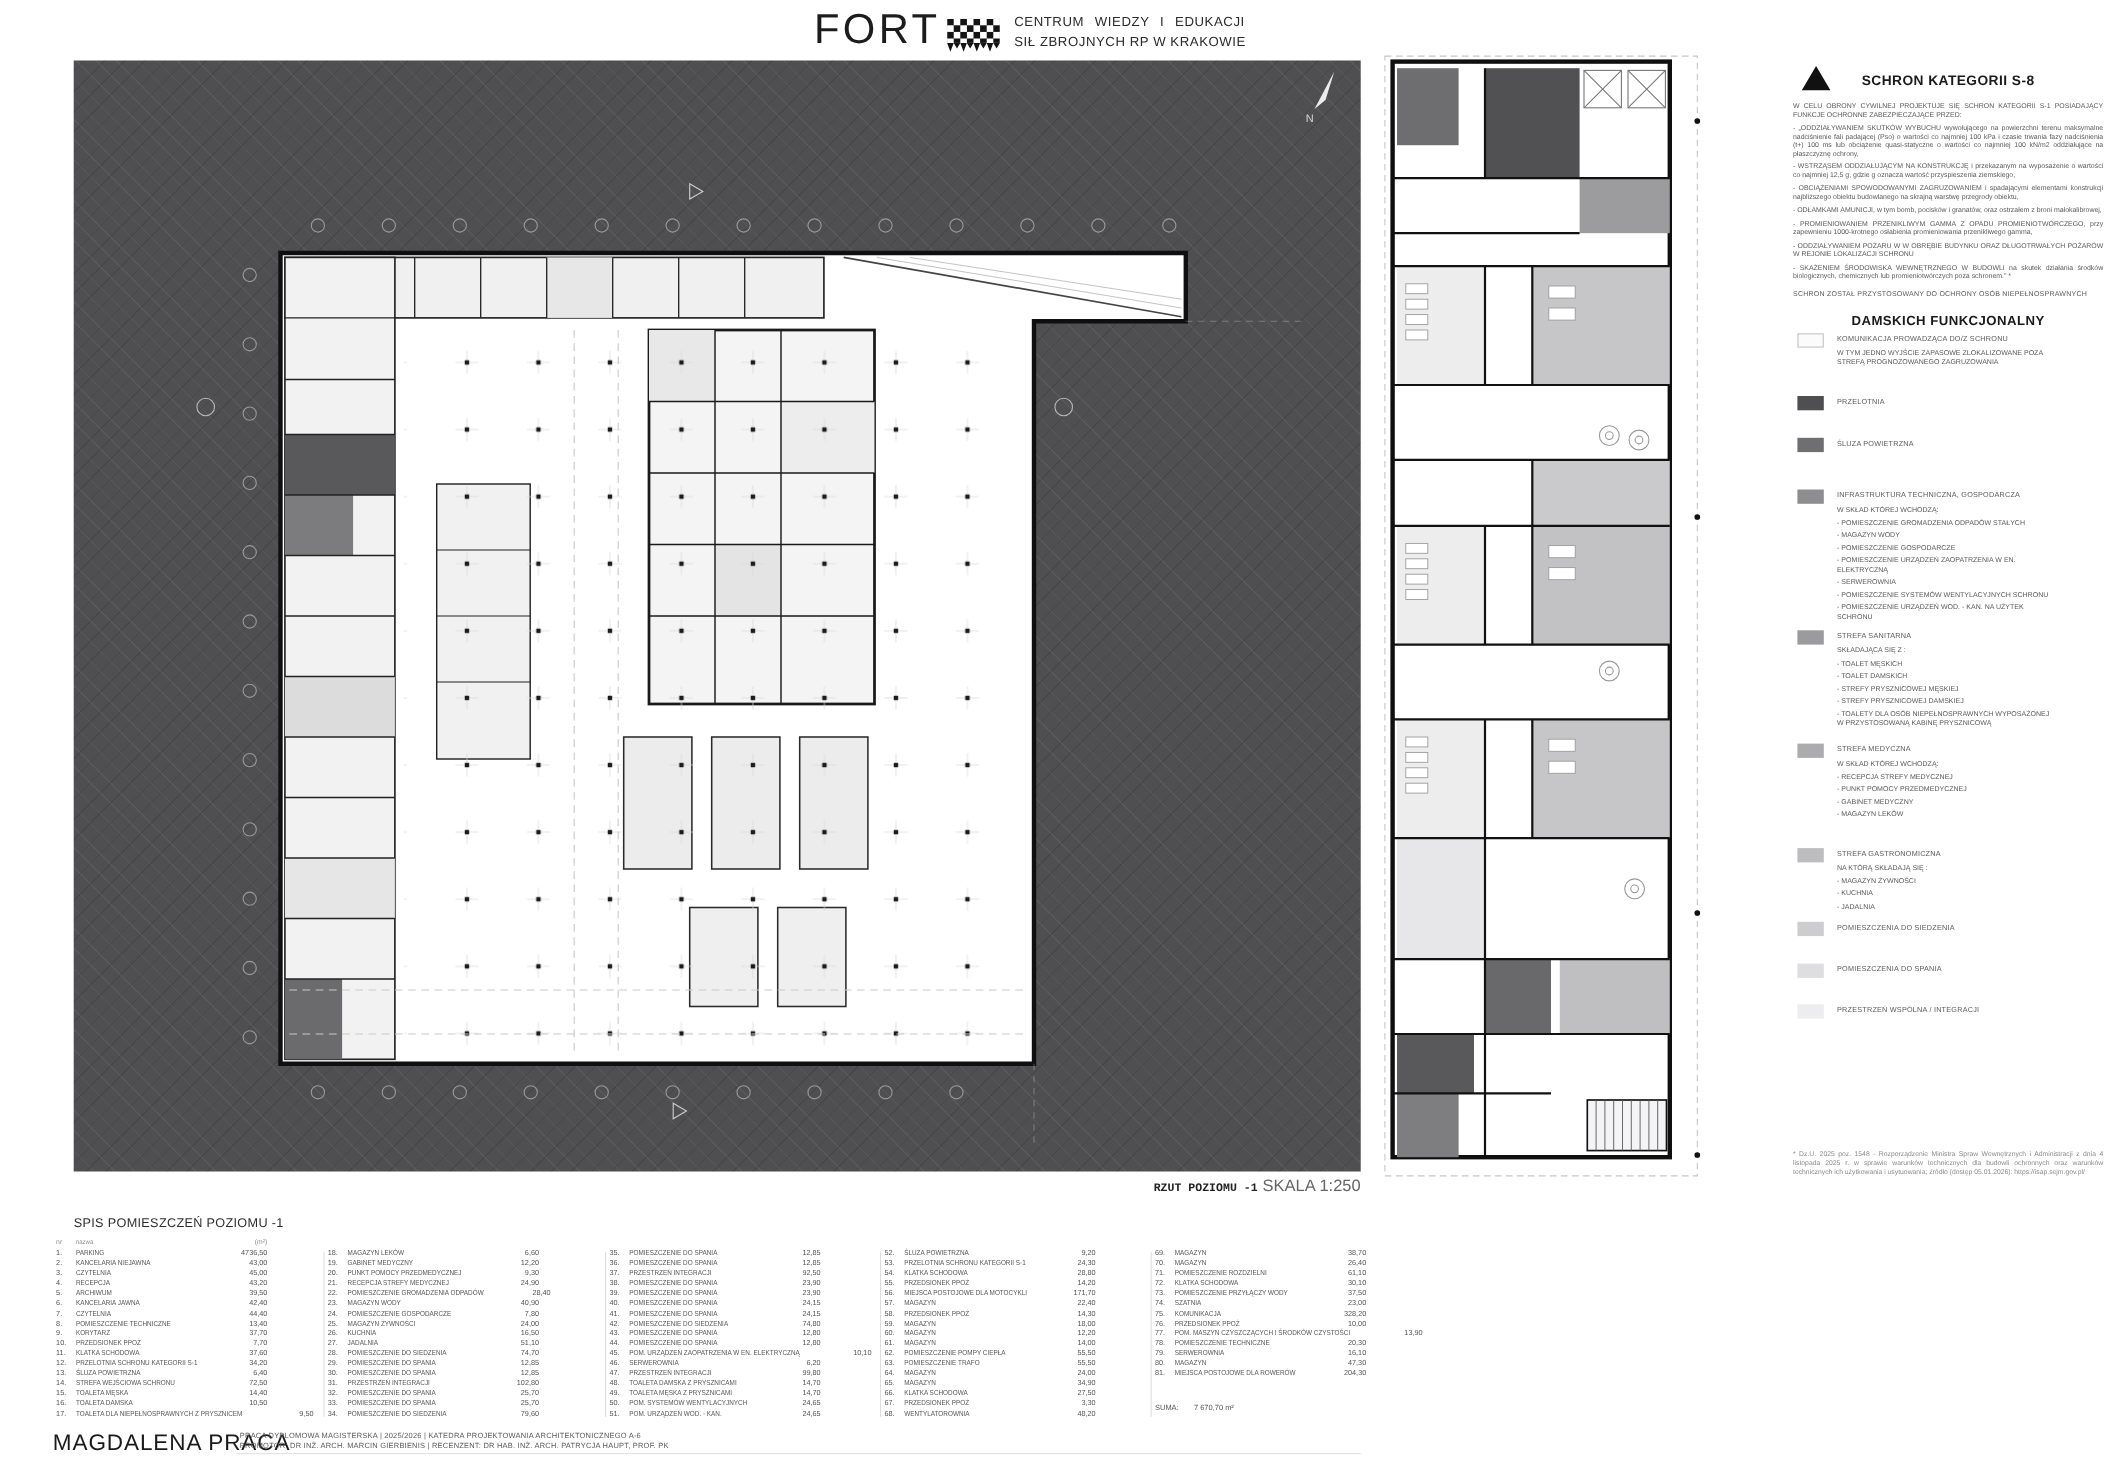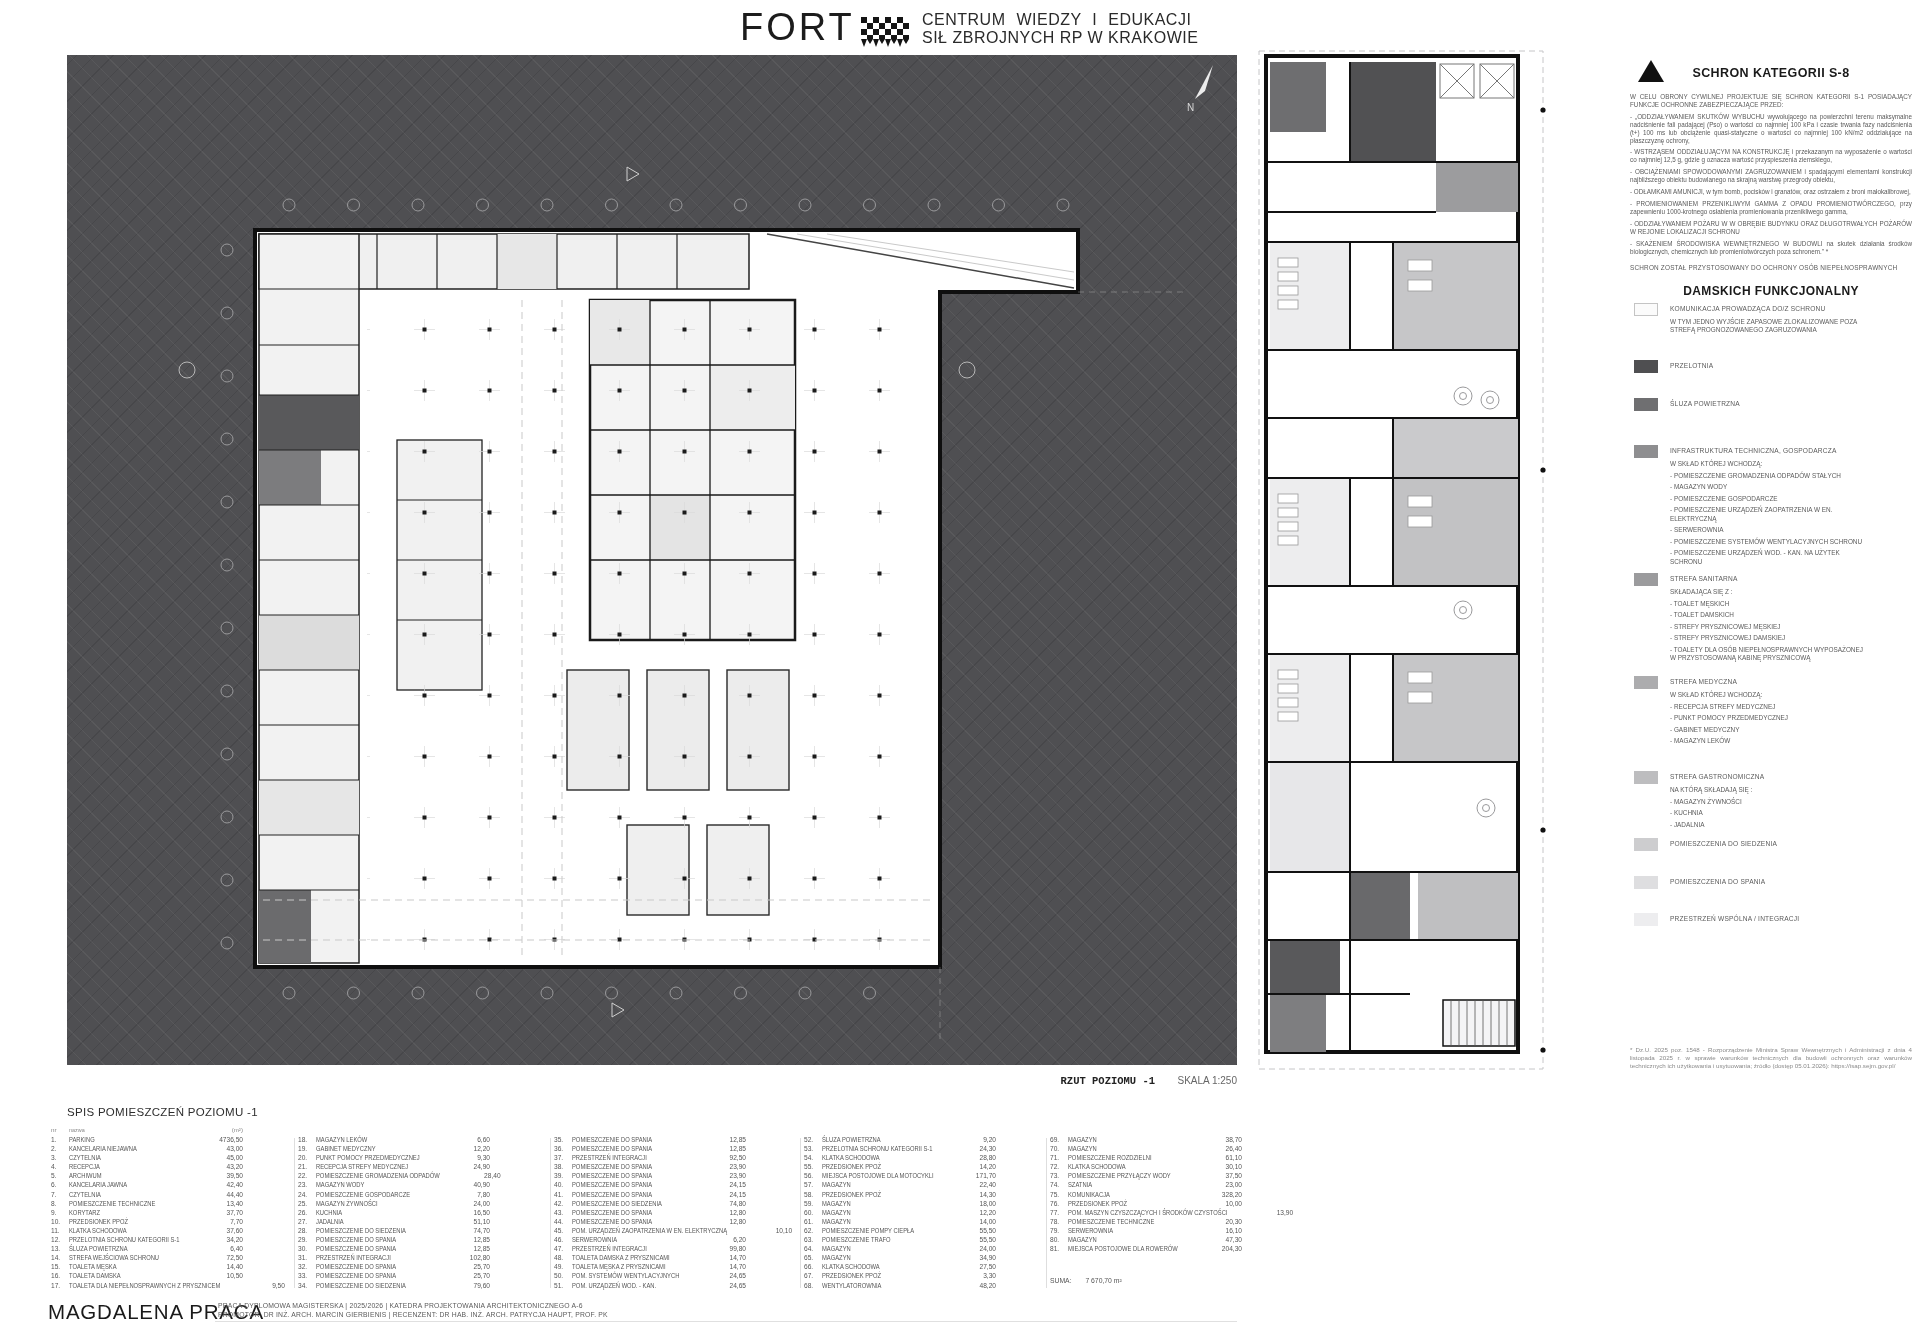--- a/index.html
+++ b/index.html
@@ -3,31 +3,31 @@
 <meta charset="utf-8">
 <style>
   html,body{margin:0;padding:0;background:#ffffff;}
   body{width:1920px;height:1344px;overflow:hidden;font-family:"Liberation Sans",sans-serif;color:#333;}
   #sheet{position:relative;width:1920px;height:1344px;background:#fff;}
   .abs{position:absolute;}
 
   
   .logo-fort{left:740px;top:6px;font-size:38px;letter-spacing:3px;color:#1c1c1c;font-weight:400;text-align:right;}
   .logo-flag{left:861px;top:17px;}
-  .hdr-title{left:922px;top:11px;font-size:16px;line-height:18px;letter-spacing:0.5px;color:#2a2a2a;}
+  .hdr-title{left:922px;top:11px;font-size:12px;line-height:18px;letter-spacing:0.5px;color:#2a2a2a;}
   .hdr-title .l1{word-spacing:6px;}
 
   
   .plan-panel{left:67px;top:55px;width:1170px;height:1010px;background:#4f4f52;
     background-image:
       repeating-linear-gradient(45deg, rgba(255,255,255,0.055) 0 1px, transparent 1px 13px),
       repeating-linear-gradient(-45deg, rgba(0,0,0,0.10) 0 1px, transparent 1px 13px);}
   .caption{left:957px;top:1070px;width:280px;text-align:right;}
   .caption .c1{font-weight:bold;font-size:10.5px;color:#222;font-family:Liberation Mono, monospace;}
-  .caption .c2{font-size:10px;color:#666;margin-left:18px;}
+  .caption .c2{font-size:15px;color:#666;}
 
   
   .strip{left:1258px;top:50px;width:300px;height:1022px;}
 
   
   .rp-tri{left:1638px;top:60px;width:0;height:0;border-left:13px solid transparent;border-right:13px solid transparent;border-bottom:22px solid #111;}
   .rp-title{left:1630px;top:66px;width:282px;text-align:center;font-weight:bold;font-size:12.5px;color:#1a1a1a;letter-spacing:0.4px;}
   .rp-block{left:1630px;top:93px;width:282px;}
   .rp-par{margin:0 0 4px 0;font-size:6.3px;line-height:7.9px;text-align:justify;color:#5a5a5a;}
   .rp-note{left:1630px;top:264px;width:282px;font-size:6.4px;color:#5a5a5a;letter-spacing:0.2px;}

